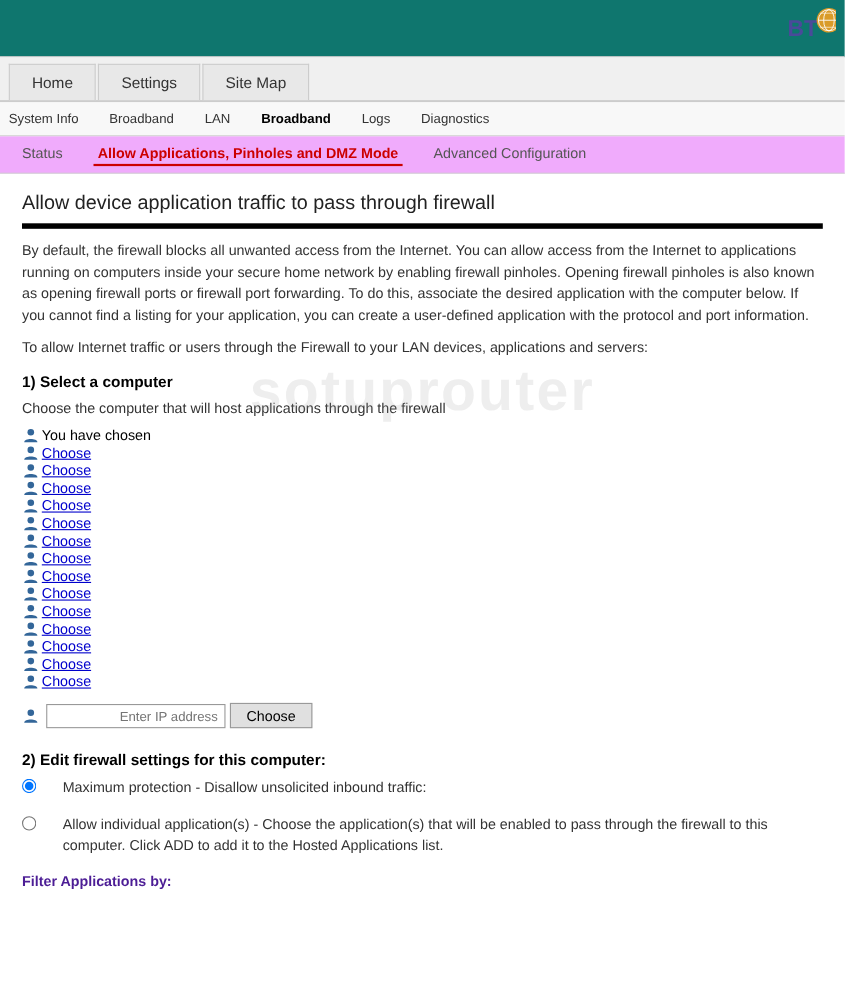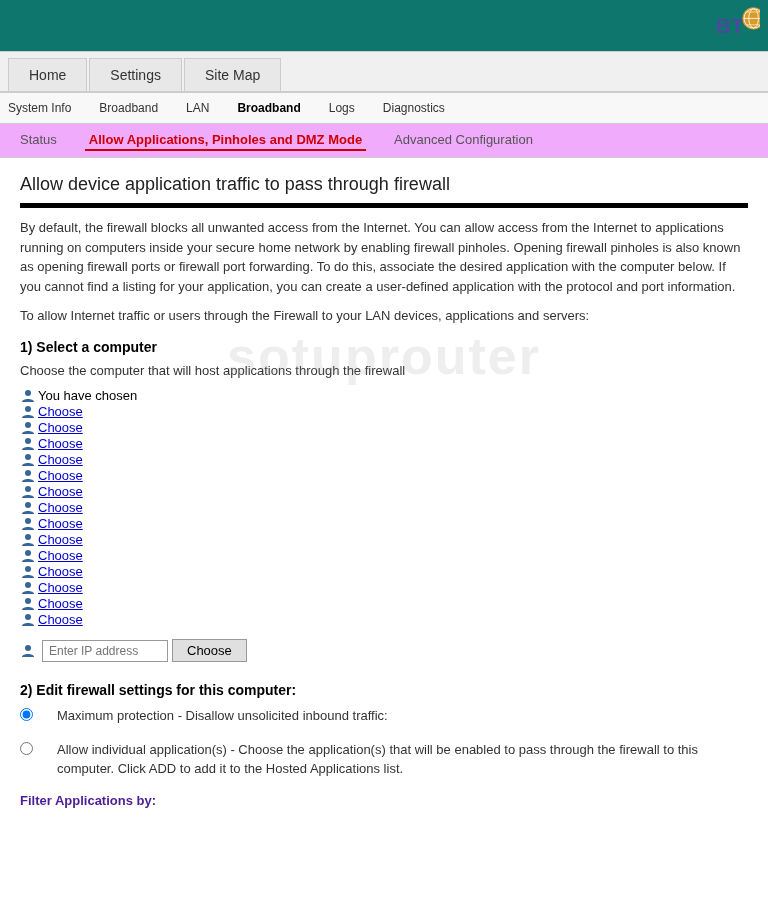--- a/index.html
+++ b/index.html
@@ -170,22 +170,23 @@
     .ip-row {
       display: flex;
       align-items: center;
       margin-bottom: 20px;
       gap: 4px;
     }
     .ip-input {
       border: 1px solid #999;
       padding: 3px 6px;
       font-size: 12px;
-      width: 126px;
+      width: 163px;
       color: #aaa;
+      text-align: right;
     }
     .choose-btn {
       background: #e0e0e0;
       border: 1px solid #999;
       padding: 3px 14px;
       font-size: 13px;
       cursor: pointer;
       color: #000;
     }
 

